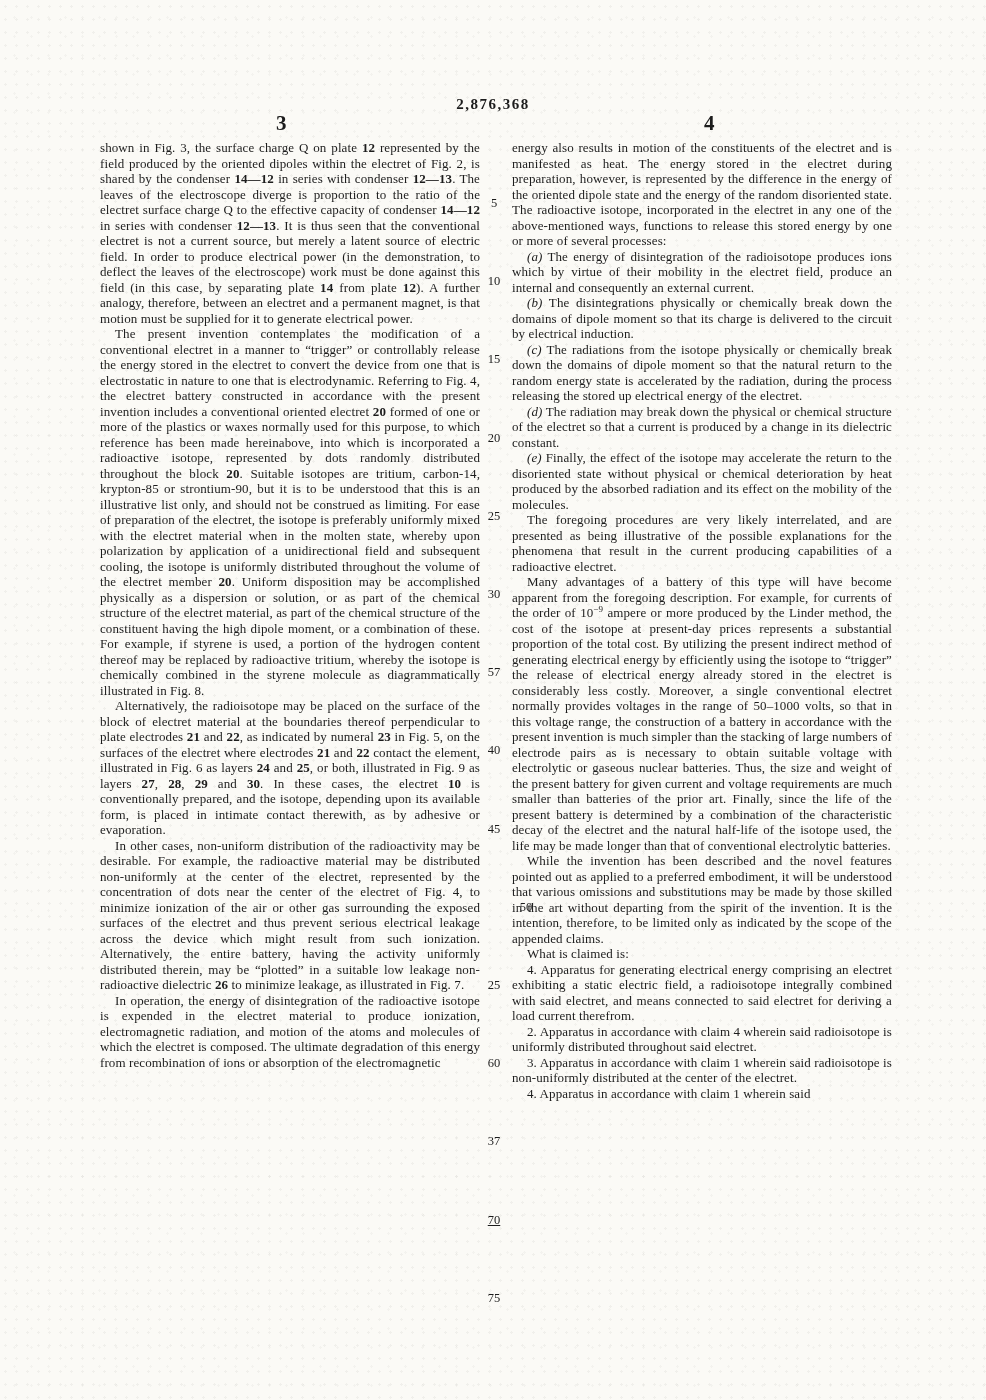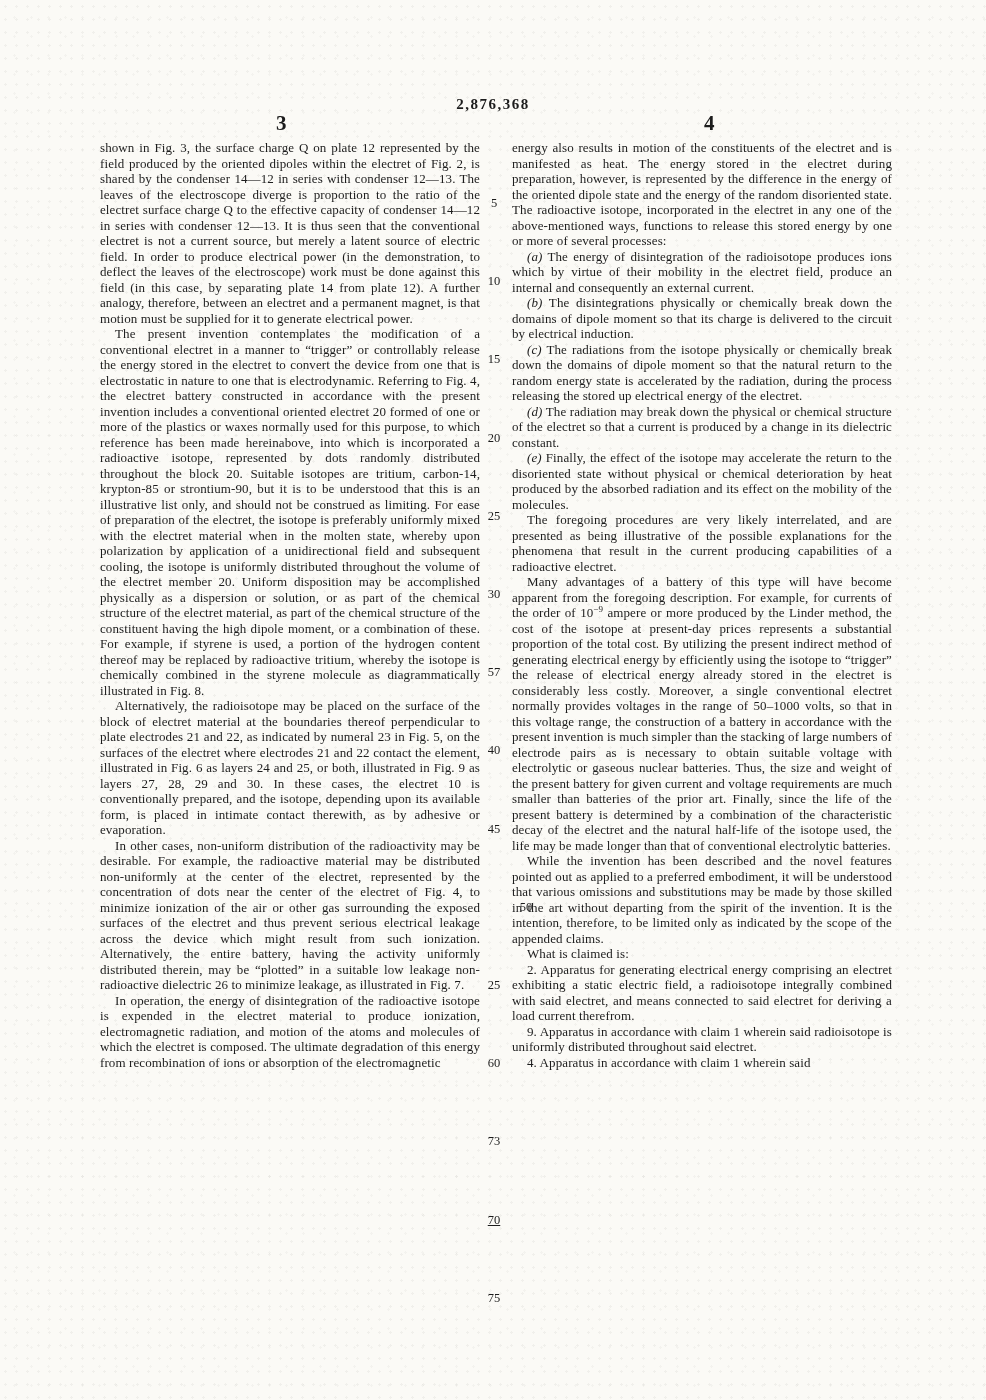--- a/index.html
+++ b/index.html
@@ -32,21 +32,21 @@
   }
   .column {
     width:380px;
     text-align:justify;
     font-size:13px; line-height:15.5px;
     letter-spacing:0.1px;
   }
   .column p { margin:0; text-indent:15px; }
   .column p.noindent { text-indent:0; }
   .column sup { font-size:9px; line-height:0; }
-  .column b { font-weight:normal; }
+  .column b { font-weight:bold; }
   .linenum {
     position:absolute; left:478px; width:32px;
     text-align:center; font-size:12.5px; line-height:14px;
     color:#1c1c1c;
   }
 </style>
 </head>
 <body>
 
 <div class="page" id="page">
@@ -66,33 +66,34 @@
         <p class="noindent">energy also results in motion of the constituents of the electret and is manifested as heat.  The energy stored in the electret during preparation, however, is represented by the difference in the energy of the oriented dipole state and the energy of the random disoriented state.  The radioactive isotope, incorporated in the electret in any one of the above-mentioned ways, functions to release this stored energy by one or more of several processes:</p>
         <p><i>(a)</i>  The energy of disintegration of the radioisotope produces ions which by virtue of their mobility in the electret field, produce an internal and consequently an external current.</p>
         <p><i>(b)</i>  The disintegrations physically or chemically break down the domains of dipole moment so that its charge is delivered to the circuit by electrical induction.</p>
         <p><i>(c)</i>  The radiations from the isotope physically or chemically break down the domains of dipole moment so that the natural return to the random energy state is accelerated by the radiation, during the process releasing the stored up electrical energy of the electret.</p>
         <p><i>(d)</i>  The radiation may break down the physical or chemical structure of the electret so that a current is produced by a change in its dielectric constant.</p>
         <p><i>(e)</i>  Finally, the effect of the isotope may accelerate the return to the disoriented state without physical or chemical deterioration by heat produced by the absorbed radiation and its effect on the mobility of the molecules.</p>
         <p>The foregoing procedures are very likely interrelated, and are presented as being illustrative of the possible explanations for the phenomena that result in the current producing capabilities of a radioactive electret.</p>
         <p>Many advantages of a battery of this type will have become apparent from the foregoing description.  For example, for currents of the order of 10<sup>−9</sup> ampere or more produced by the Linder method, the cost of the isotope at present-day prices represents a substantial proportion of the total cost.  By utilizing the present indirect method of generating electrical energy by efficiently using the isotope to “trigger” the release of electrical energy already stored in the electret is considerably less costly. Moreover, a single conventional electret normally provides voltages in the range of 50–1000 volts, so that in this voltage range, the construction of a battery in accordance with the present invention is much simpler than the stacking of large numbers of electrode pairs as is necessary to obtain suitable voltage with electrolytic or gaseous nuclear batteries.  Thus, the size and weight of the present battery for given current and voltage requirements are much smaller than batteries of the prior art.  Finally, since the life of the present battery is determined by a combination of the characteristic decay of the electret and the natural half-life of the isotope used, the life may be made longer than that of conventional electrolytic batteries.</p>
         <p>While the invention has been described and the novel features pointed out as applied to a preferred embodiment, it will be understood that various omissions and substitutions may be made by those skilled in the art without departing from the spirit of the invention.  It is the intention, therefore, to be limited only as indicated by the scope of the appended claims.</p>
         <p>What is claimed is:</p>
-        <p>2. Apparatus for generating electrical energy comprising an electret exhibiting a static electric field, a radioisotope integrally combined with said electret, and means connected to said electret for deriving a load current therefrom.</p>
-        <p>9. Apparatus in accordance with claim 1 wherein said radioisotope is uniformly distributed throughout said electret.</p>
+        <p>4. Apparatus for generating electrical energy comprising an electret exhibiting a static electric field, a radioisotope integrally combined with said electret, and means connected to said electret for deriving a load current therefrom.</p>
+        <p>2. Apparatus in accordance with claim 4 wherein said radioisotope is uniformly distributed throughout said electret.</p>
+        <p>3. Apparatus in accordance with claim 1 wherein said radioisotope is non-uniformly distributed at the center of the electret.</p>
         <p>4. Apparatus in accordance with claim 1 wherein said</p>
       </div>
   </div>
 <div class="linenum" style="top: 196px;">5</div>
     <div class="linenum" style="top: 274px;">10</div>
     <div class="linenum" style="top: 352px;">15</div>
     <div class="linenum" style="top: 431px;">20</div>
     <div class="linenum" style="top: 509px;">25</div>
     <div class="linenum" style="top: 587px;">30</div>
     <div class="linenum" style="top: 665px;">57</div>
     <div class="linenum" style="top: 743px;">40</div>
     <div class="linenum" style="top: 822px;">45</div>
     <div class="linenum" style="top: 900px; margin-left: 32px;">50</div>
     <div class="linenum" style="top: 978px;">25</div>
     <div class="linenum" style="top: 1056px;">60</div>
-    <div class="linenum" style="top: 1134px;">73</div>
+    <div class="linenum" style="top: 1134px;">37</div>
     <div class="linenum" style="top: 1213px; text-decoration: underline;">70</div>
     <div class="linenum" style="top: 1291px;">75</div>
   </div>
 
 </body></html>

